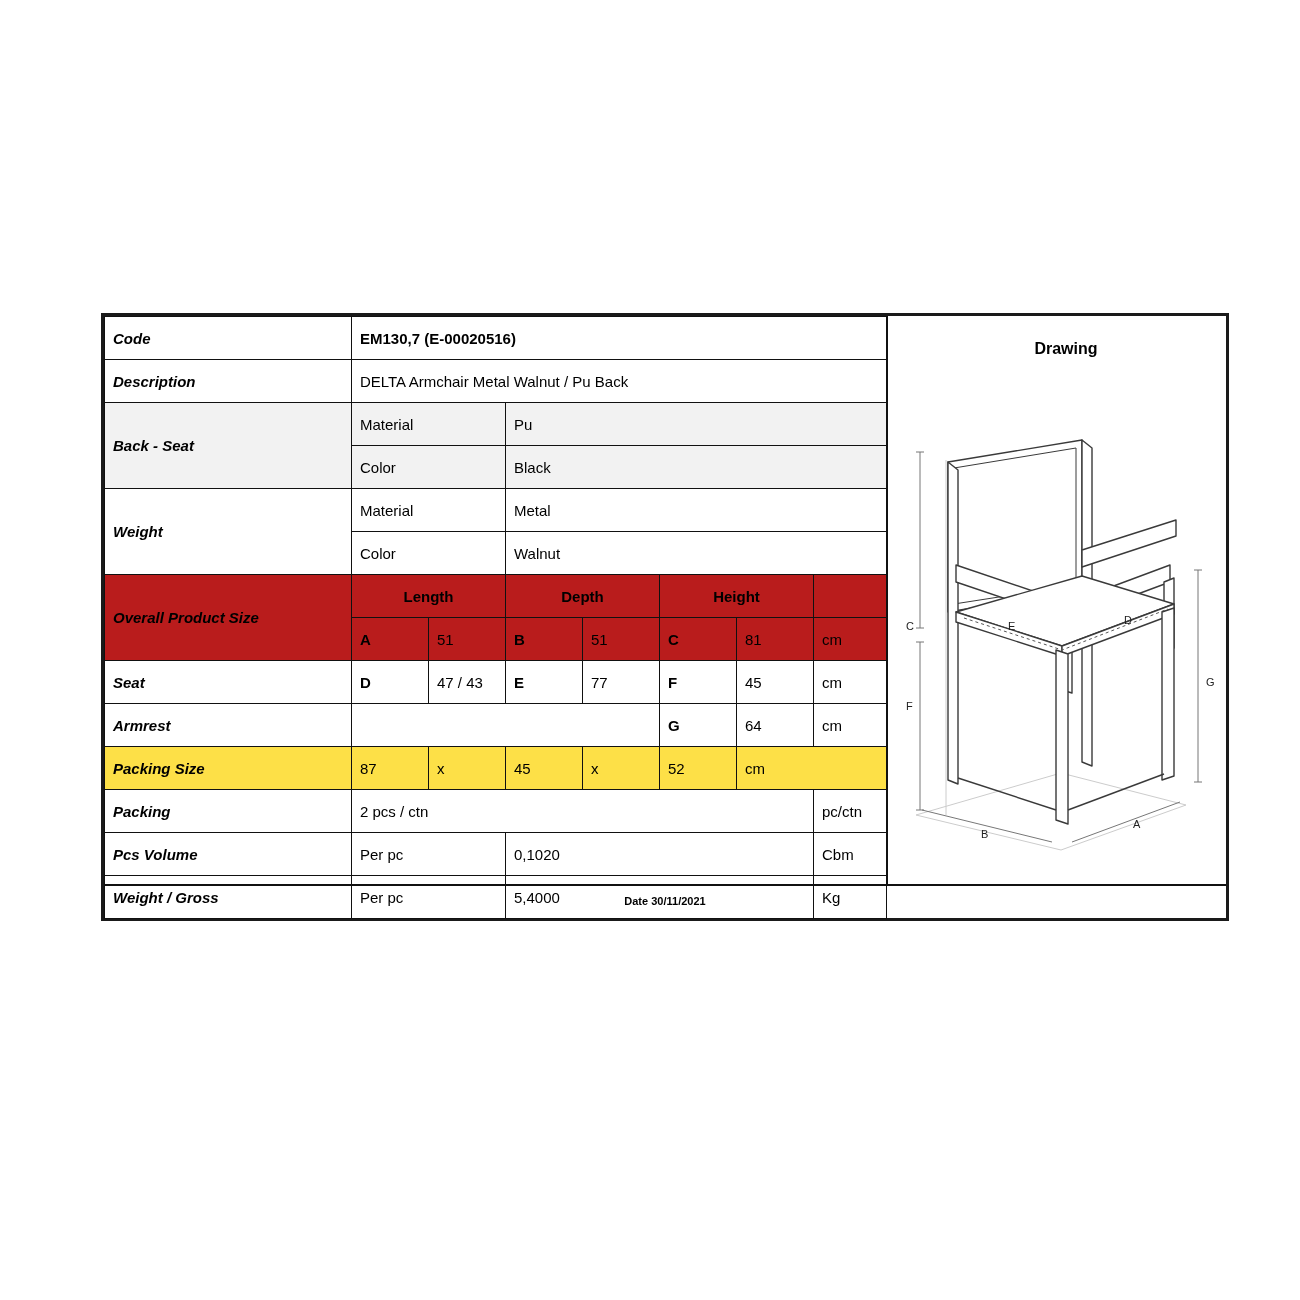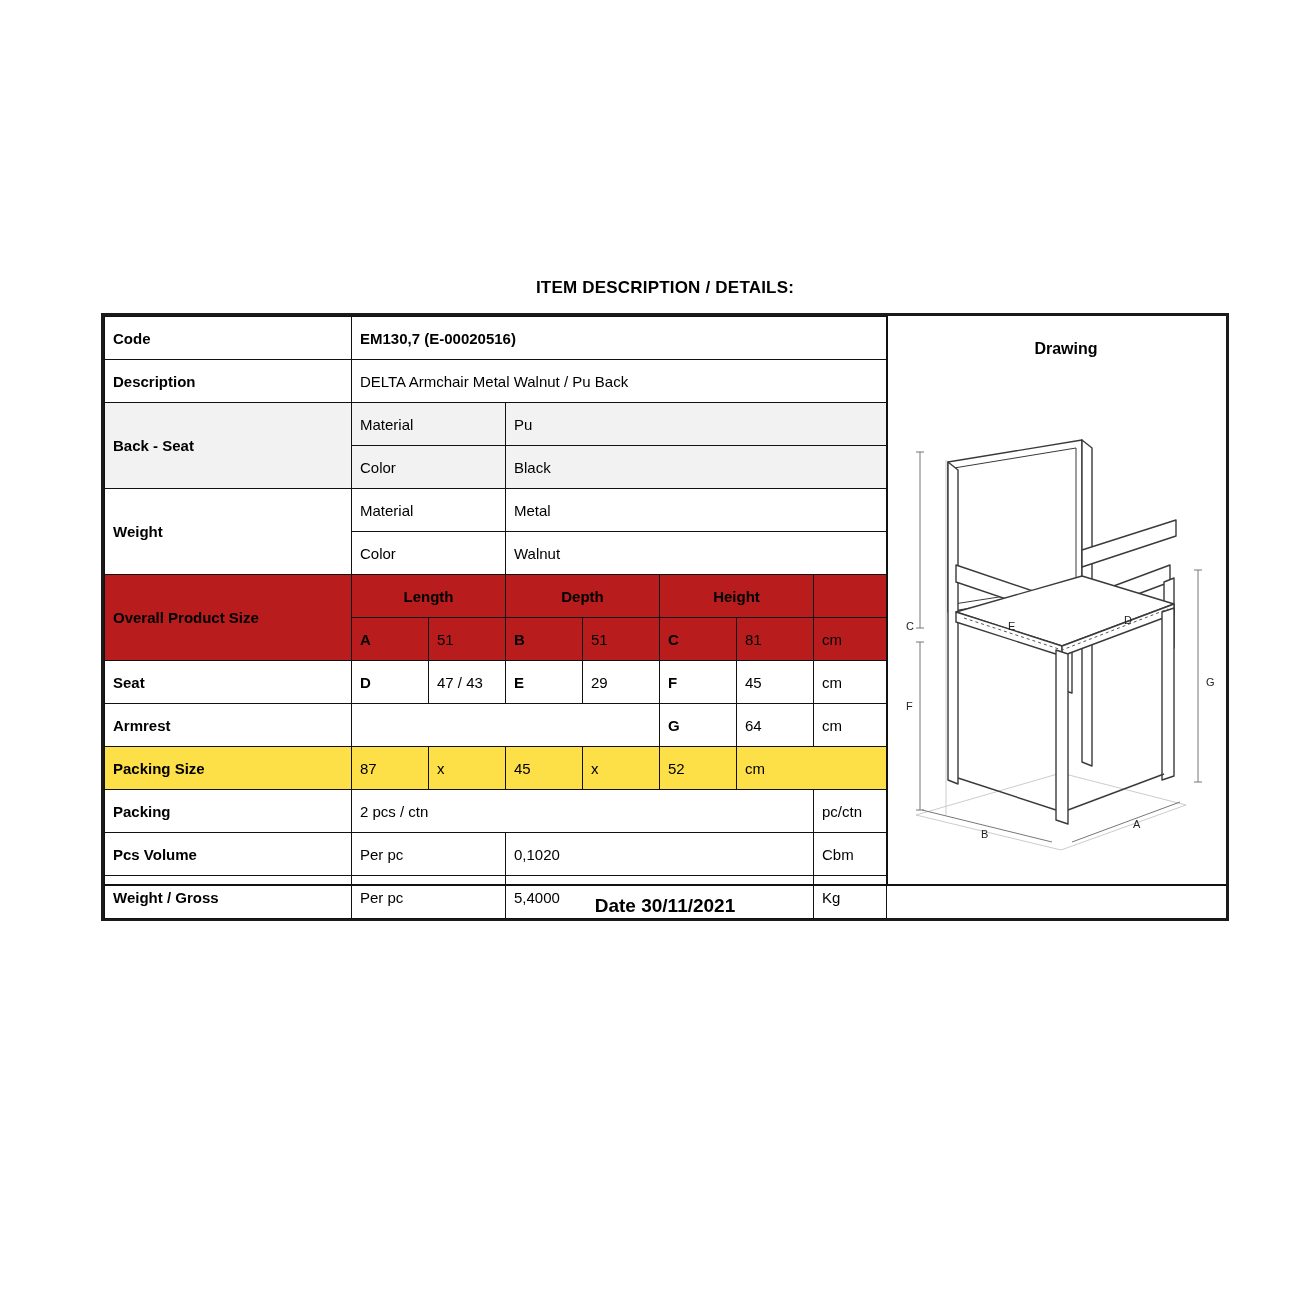--- a/index.html
+++ b/index.html
@@ -56,20 +56,21 @@
   table.spec td {
     border: 1px solid #111111;
     font-size: 15px;
     padding: 0 8px;
     height: 42px;
     vertical-align: middle;
   }
   .lbl {
     font-weight: bold;
     font-size: 16px;
+    font-style: italic;
   }
   .c-center { }
   .c-left { text-align: left; }
   .bold { font-weight: bold; }
   .greyrow { background: #f2f2f2; }
   .yellowrow { background: #b91c1c; }
   .lightgrey { background: #fde047; }
 
   .hdr-dim {
     font-weight: bold;
@@ -112,32 +113,31 @@
     height: 0;
     border-top: 2px solid #111111;
   }
 
   .date-line {
     position: absolute;
     left: 104px;
     top: 895px;
     width: 1122px;
     text-align: center;
-    font-size: 19px;
+    font-size: 11px;
     font-weight: bold;
   }
 
   svg { display: block; }
 </style>
 </head>
 <body>
 
 <div class="sheet">
 
-  <div class="doc-title">ITEM DESCRIPTION / DETAILS:</div>
 
   <div class="frame"></div>
 
   <table class="spec">
     <colgroup>
       <col style="width:247px">
       <col style="width:77px">
       <col style="width:77px">
       <col style="width:77px">
       <col style="width:77px">
@@ -186,21 +186,21 @@
         <td class="c-center yellowrow">51</td>
         <td class="c-center bold yellowrow">C</td>
         <td class="c-center yellowrow">81</td>
         <td class="c-left yellowrow">cm</td>
       </tr>
       <tr>
         <td class="lbl c-left">Seat</td>
         <td class="c-center bold">D</td>
         <td class="c-center">47 / 43</td>
         <td class="c-center bold">E</td>
-        <td class="c-center">29</td>
+        <td class="c-center">77</td>
         <td class="c-center bold">F</td>
         <td class="c-center">45</td>
         <td class="c-left">cm</td>
       </tr>
       <tr>
         <td class="lbl c-left">Armrest</td>
         <td colspan="4"></td>
         <td class="c-center bold">G</td>
         <td class="c-center">64</td>
         <td class="c-left">cm</td>

